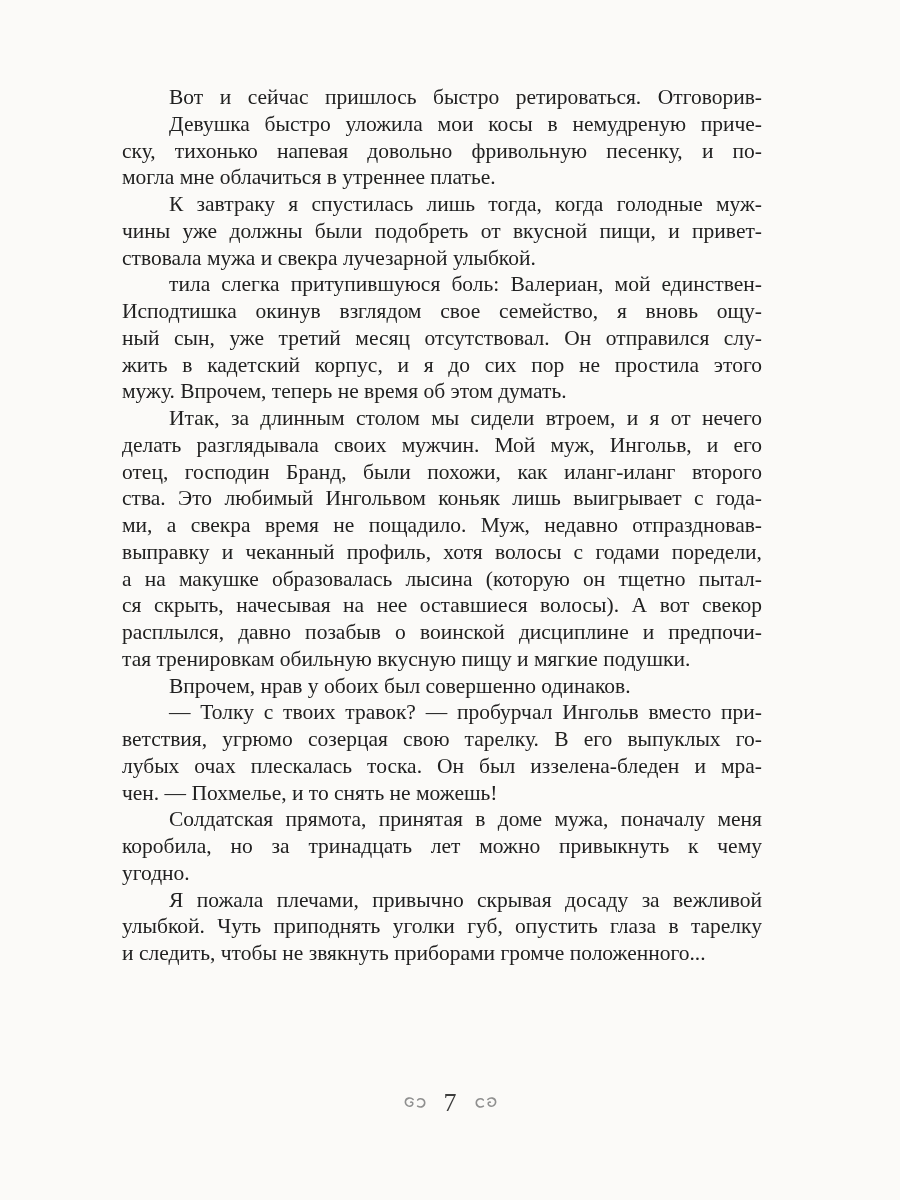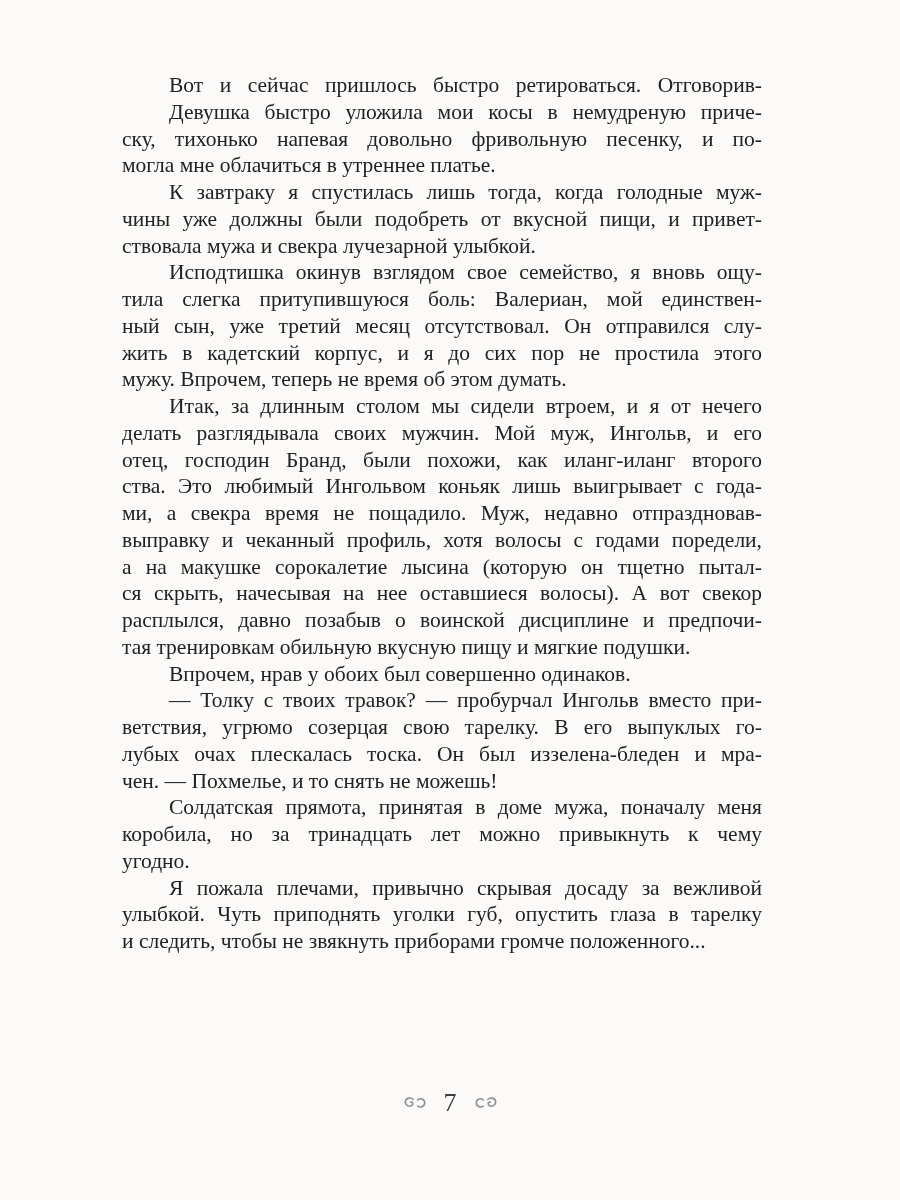--- a/index.html
+++ b/index.html
@@ -15,21 +15,21 @@
     overflow: hidden;
   }
   .page {
     position: absolute;
     inset: 0;
     color: var(--text, #212121);
   }
   .text-block {
     position: absolute;
     left: 122px;
-    top: 72px;
+    top: 84px;
     width: 640px;
     font-size: 21.5px;
     line-height: 26.75px;
   }
   .text-block p {
     margin: 0;
     padding: 0;
   }
   .line {
     display: block;
@@ -83,34 +83,34 @@
         <span class="line">Девушка быстро уложила мои косы в немудреную приче-</span>
         <span class="line">ску, тихонько напевая довольно фривольную песенку, и по-</span>
         <span class="line last">могла мне облачиться в утреннее платье.</span>
       </p>
       <p>
         <span class="line">К завтраку я спустилась лишь тогда, когда голодные муж-</span>
         <span class="line">чины уже должны были подобреть от вкусной пищи, и привет-</span>
         <span class="line last">ствовала мужа и свекра лучезарной улыбкой.</span>
       </p>
       <p>
+        <span class="line">тила слегка притупившуюся боль: Валериан, мой единствен-</span>
         <span class="line">Исподтишка окинув взглядом свое семейство, я вновь ощу-</span>
-        <span class="line">тила слегка притупившуюся боль: Валериан, мой единствен-</span>
         <span class="line">ный сын, уже третий месяц отсутствовал. Он отправился слу-</span>
         <span class="line">жить в кадетский корпус, и я до сих пор не простила этого</span>
         <span class="line last">мужу. Впрочем, теперь не время об этом думать.</span>
       </p>
       <p>
         <span class="line">Итак, за длинным столом мы сидели втроем, и я от нечего</span>
         <span class="line">делать разглядывала своих мужчин. Мой муж, Ингольв, и его</span>
         <span class="line">отец, господин Бранд, были похожи, как иланг-иланг второго</span>
         <span class="line">ства. Это любимый Ингольвом коньяк лишь выигрывает с года-</span>
         <span class="line">ми, а свекра время не пощадило. Муж, недавно отпраздновав-</span>
         <span class="line">выправку и чеканный профиль, хотя волосы с годами поредели,</span>
-        <span class="line">а на макушке сорокалетие лысина (которую он тщетно пытал-</span>
+        <span class="line">а на макушке образовалась лысина (которую он тщетно пытал-</span>
         <span class="line">ся скрыть, начесывая на нее оставшиеся волосы). А вот свекор</span>
         <span class="line">расплылся, давно позабыв о воинской дисциплине и предпочи-</span>
         <span class="line last">тая тренировкам обильную вкусную пищу и мягкие подушки.</span>
       </p>
       <p>
         <span class="line last">Впрочем, нрав у обоих был совершенно одинаков.</span>
       </p>
       <p>
         <span class="line">— Толку с твоих травок? — пробурчал Ингольв вместо при-</span>
         <span class="line">ветствия, угрюмо созерцая свою тарелку. В его выпуклых го-</span>

